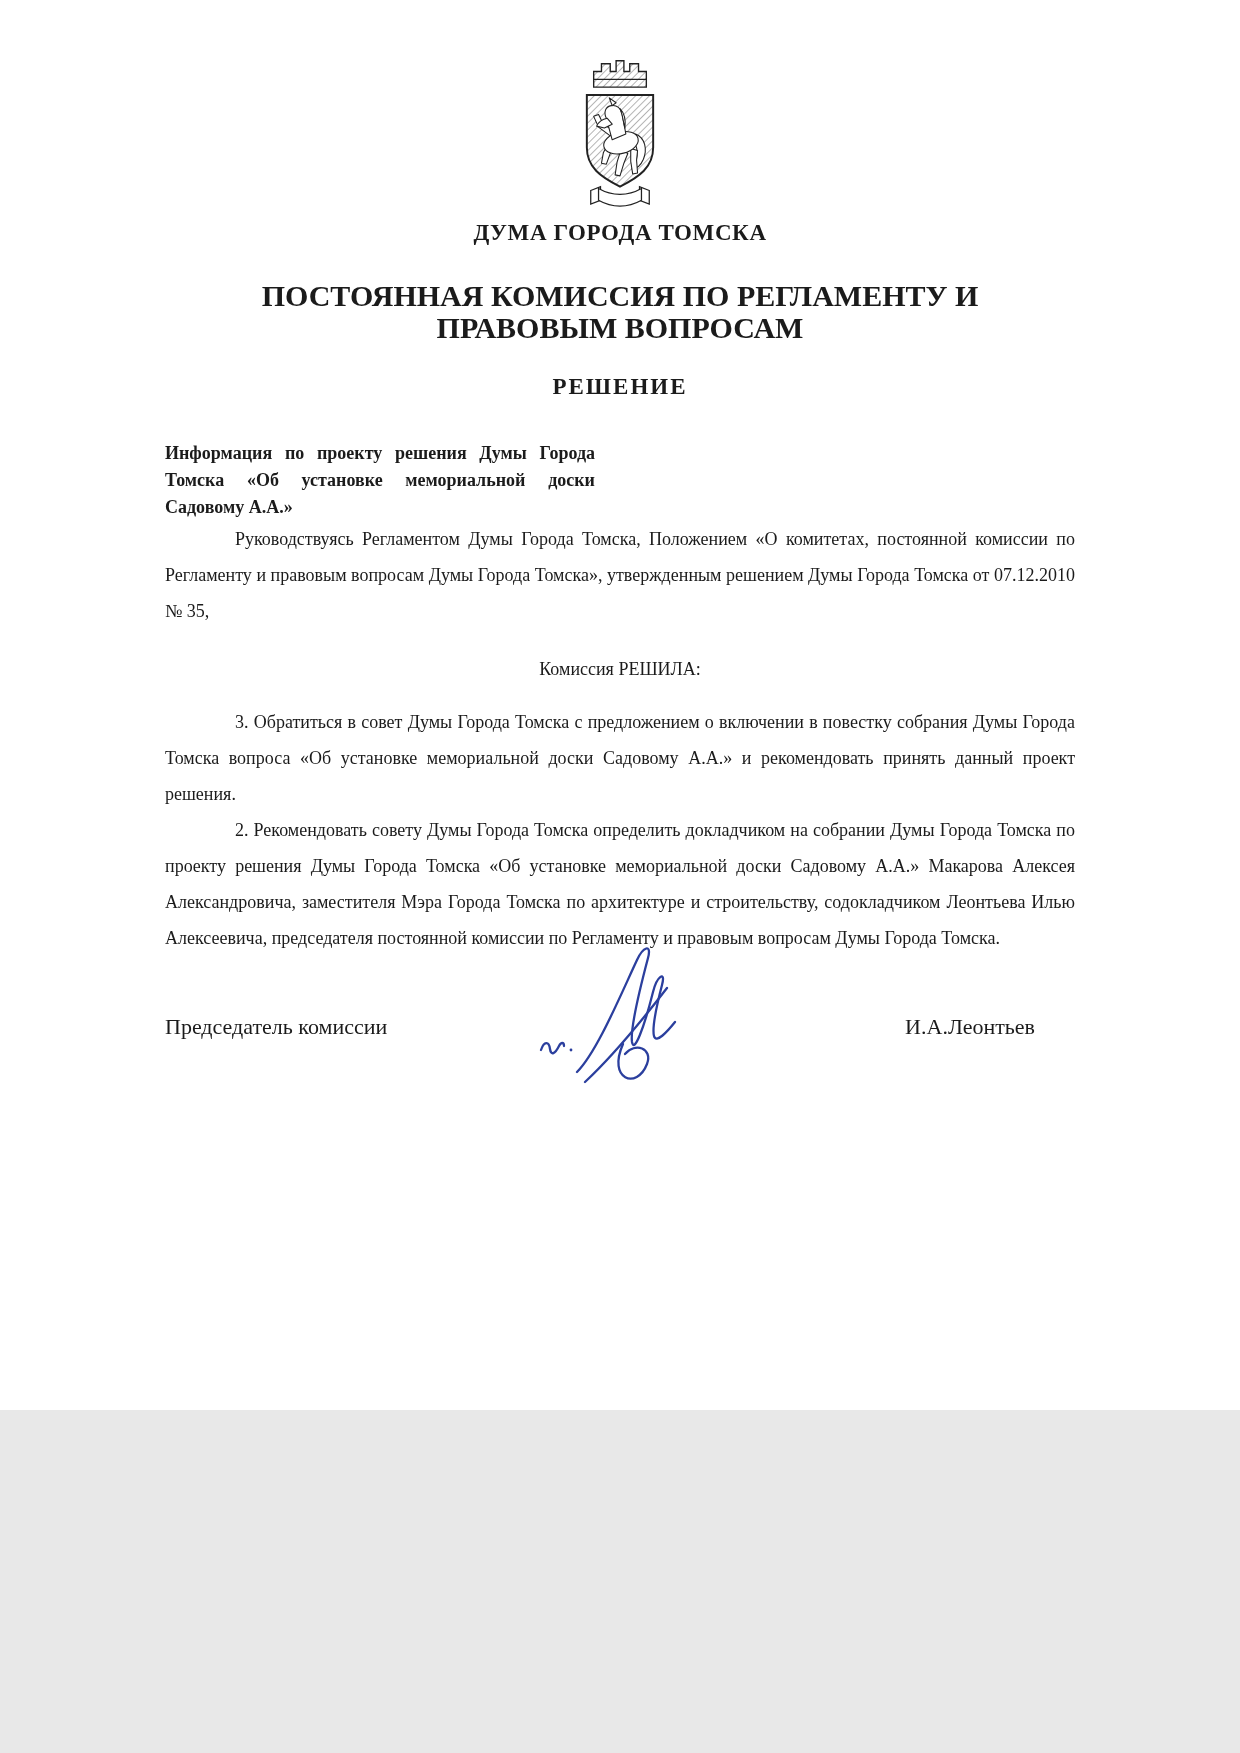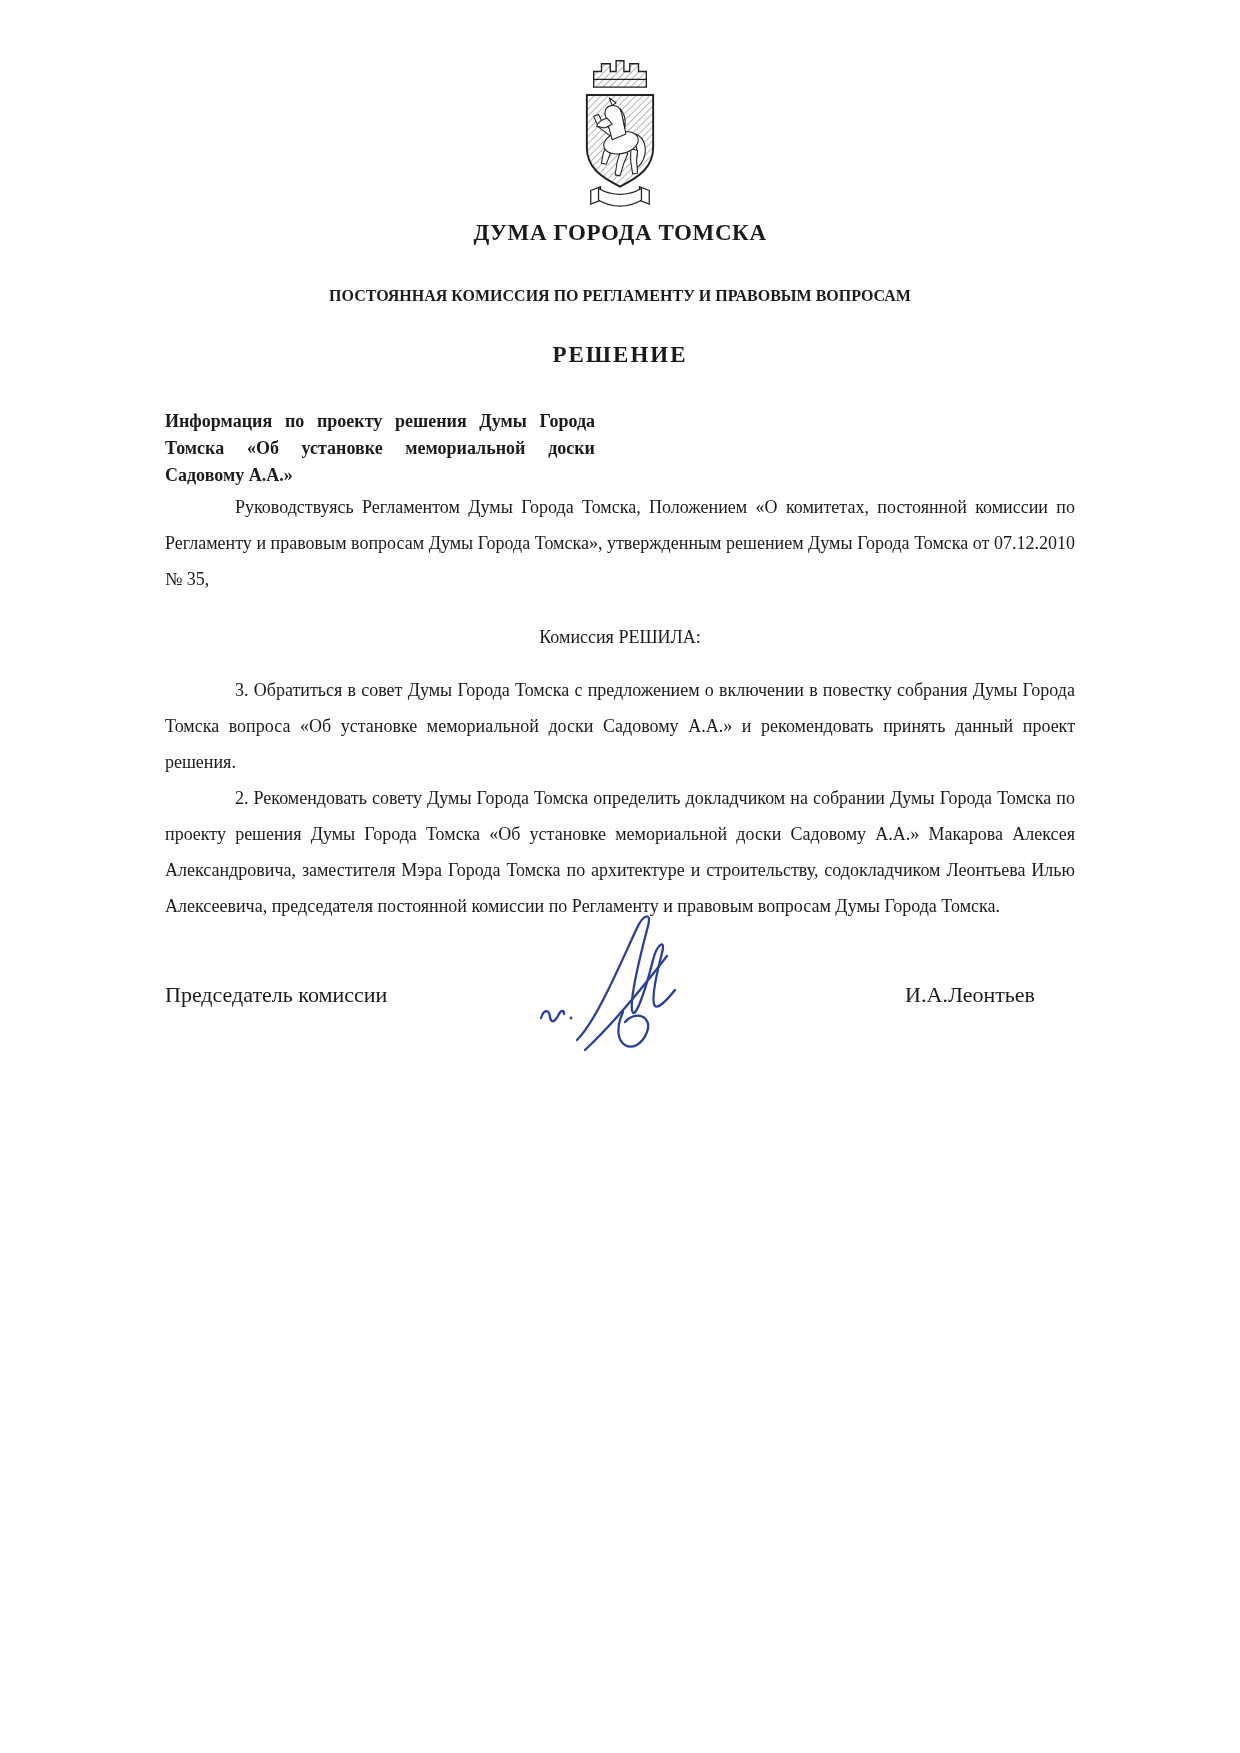--- a/index.html
+++ b/index.html
@@ -1,32 +1,32 @@
 <!DOCTYPE html>
 <html><head>
 <meta charset="utf-8">
 <style>
   html,body{margin:0;padding:0;background:#e8e8e8;}
   .page{
     position:relative;
-    width:1240px;height:1753px;
+    width:1240px;height:1410px;
     margin:0 auto;
     background:#ffffff;
     box-sizing:border-box;
     padding:52px 165px 0 165px;
     font-family:"Liberation Serif", serif;
     color:#1b1b1b;
   }
   .emblem{text-align:center;margin:0 0 4px 0;}
   .org-name{
     text-align:center;font-weight:bold;font-size:23px;
     letter-spacing:0.6px;margin-top:6px;
   }
   .commission-name{
-    text-align:center;font-weight:bold;font-size:16px;
+    text-align:center;font-weight:bold;font-size:30px;
     line-height:32px;margin-top:34px;
     padding:0 10px;
   }
   .doc-type{
     text-align:center;font-weight:bold;font-size:23px;
     letter-spacing:2px;margin-top:30px;
   }
   .meta-row{
     display:flex;justify-content:space-between;align-items:flex-start;
     margin-top:78px;font-size:18px;

